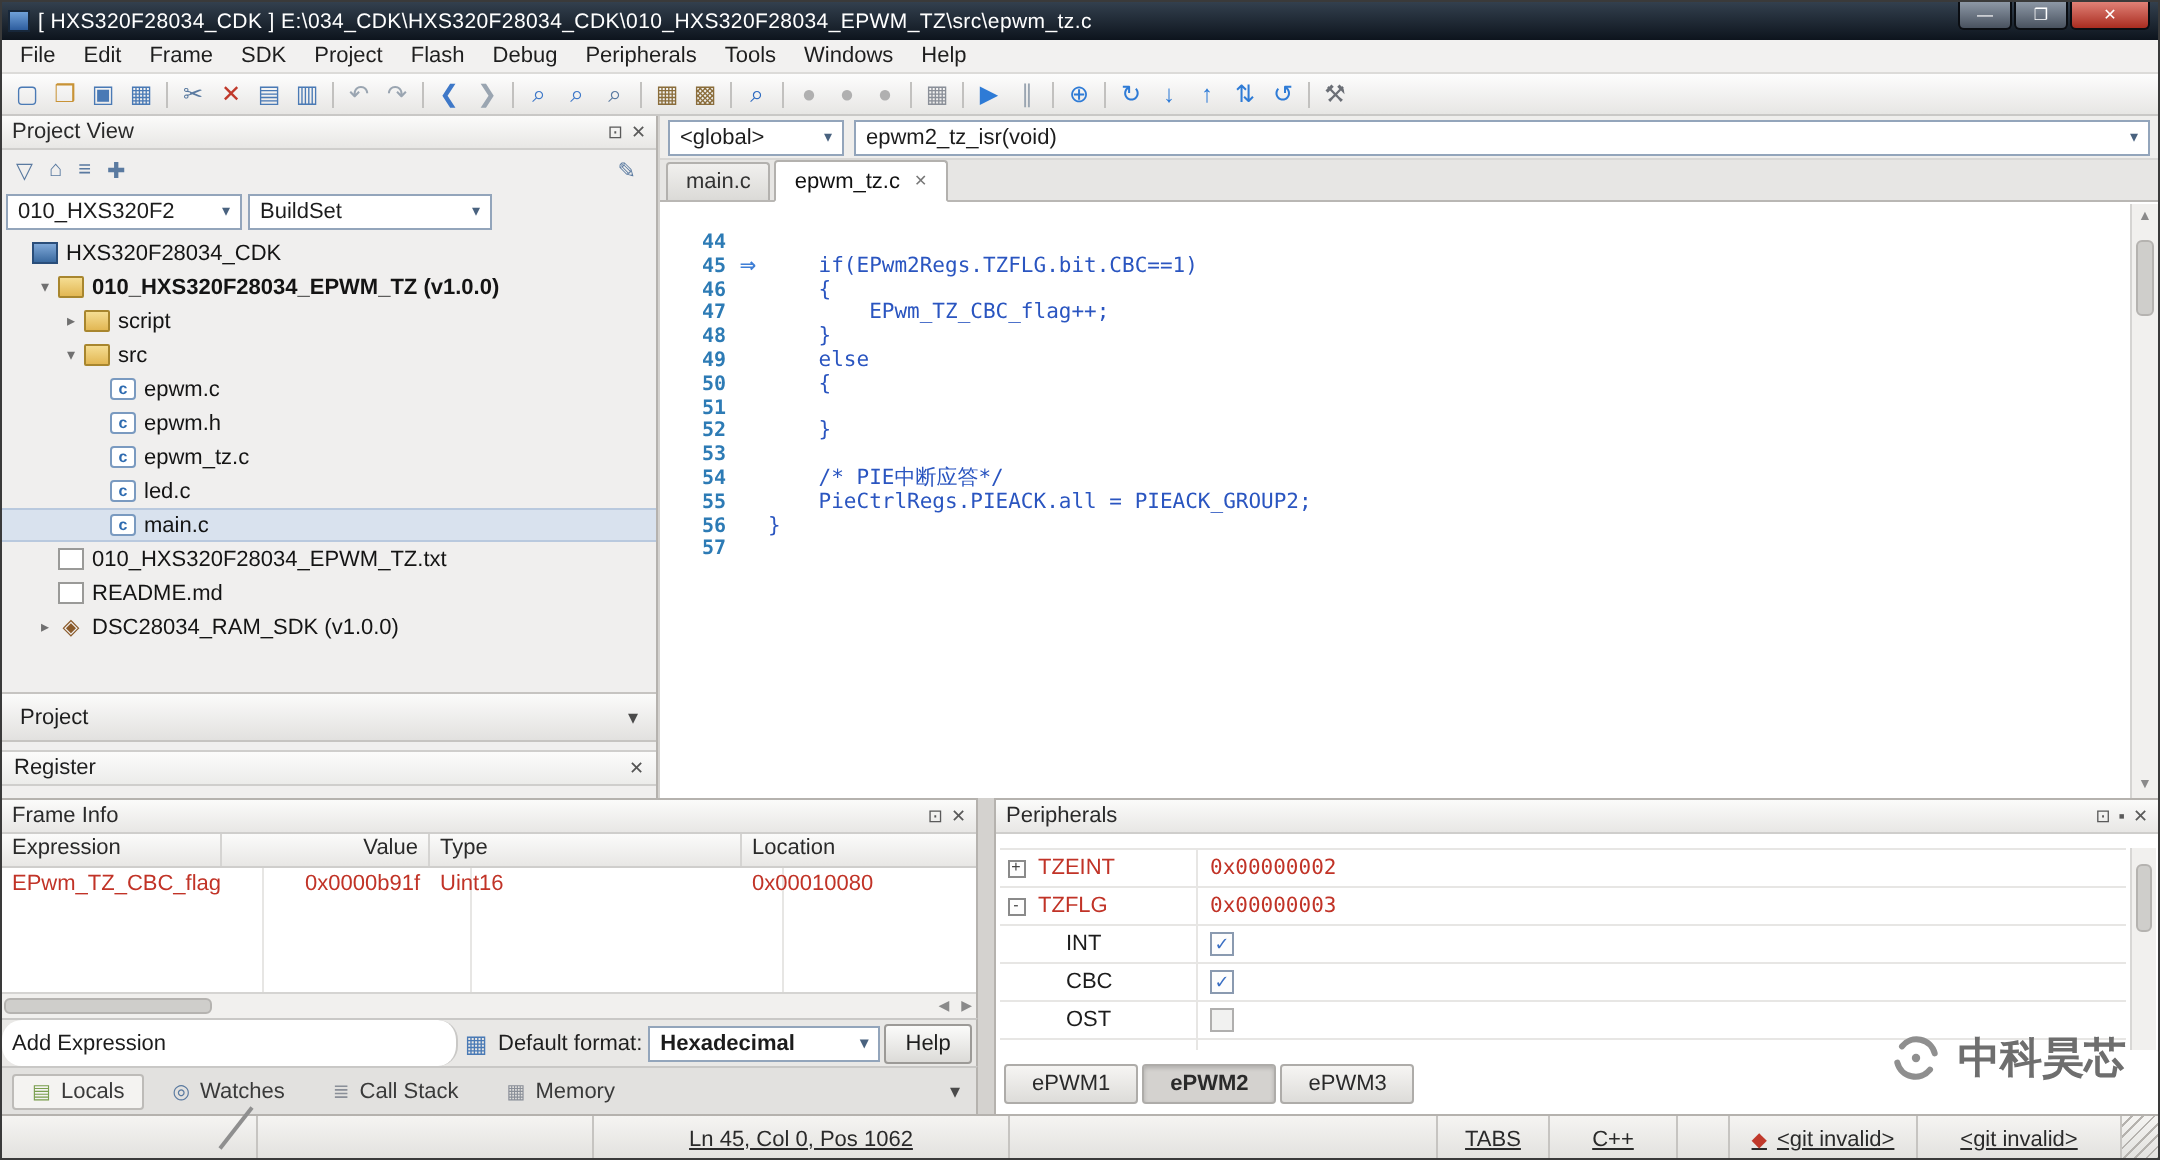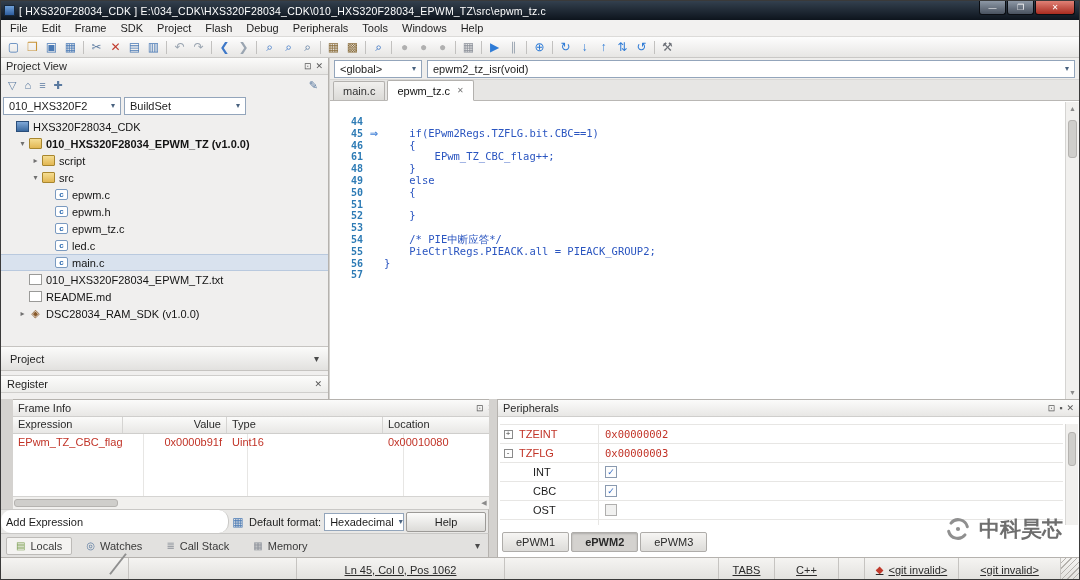--- a/index.html
+++ b/index.html
@@ -65,21 +65,21 @@
   .cur{width:16px;color:#3f7fd6;font-weight:bold;text-align:center;flex:0 0 auto;font-family:"DejaVu Sans",sans-serif;font-size:10px;}
   .ctext{white-space:pre;color:#2a55c0;padding-left:2px;}
   .ctext.cmt{color:#2a55c0;}
   .vscroll{position:absolute;right:0;top:44px;bottom:0;width:14px;background:#f1f0ee;border-left:1px solid #d5d4d2;}
   .sbtn{position:absolute;left:0;width:100%;height:13px;color:#8a8a8a;font-size:7px;display:flex;align-items:center;justify-content:center;}
   .sbtn.up{top:0;}.sbtn.up::after{content:"▲";}
   .sbtn.down{bottom:0;}.sbtn.down::after{content:"▼";}
   .sthumb{position:absolute;left:2px;right:2px;top:18px;height:38px;background:#cfcecb;border:1px solid #b5b3b0;border-radius:3px;}
 
   
-  .frameinfo{position:absolute;left:12px;top:398px;width:488px;height:110px;background:#fff;border-top:1px solid #b5b2ae;border-right:1px solid #b5b2ae;}
+  .frameinfo{position:absolute;left:0;top:398px;width:488px;height:110px;background:#fff;border-top:1px solid #b5b2ae;border-right:1px solid #b5b2ae;}
   .fi-cols{height:17px;display:flex;background:linear-gradient(#fbfbfa,#e8e7e5);border-bottom:1px solid #cfcecc;}
   .fi-col{padding:1px 5px;color:#2a2a2a;border-right:1px solid #d5d4d2;}
   .c0{width:110px;flex:0 0 auto;}
   .c1{width:104px;flex:0 0 auto;text-align:right;}
   .c2{width:156px;flex:0 0 auto;}
   .c3{flex:1 1 auto;border-right:none;}
   .fi-body{position:relative;height:62px;overflow:hidden;}
   .fi-vline{position:absolute;top:0;bottom:0;width:1px;background:#e7e6e4;}
   .fi-row{display:flex;height:16px;align-items:center;position:relative;}
   .fi-cell{padding:0 5px;color:#c13327;overflow:hidden;white-space:nowrap;}
@@ -87,21 +87,21 @@
   .hthumb{position:absolute;left:1px;top:2px;height:8px;width:104px;background:#cfcecb;border:1px solid #b5b3b0;border-radius:3px;}
   .harrows{position:absolute;right:2px;top:0;height:100%;display:flex;align-items:center;gap:6px;color:#8a8a8a;font-size:7px;}
   .harrows::before{content:"◀";}
   .harrows::after{content:"▶";}
 
   
   .watchbar{position:absolute;left:0;top:508px;width:488px;height:24px;background:#e9e8e6;border-top:1px solid #c9c8c6;border-right:1px solid #b5b2ae;display:flex;align-items:center;}
   .add-expr{width:228px;height:100%;background:#fff;border-right:1px solid #c9c8c6;display:flex;align-items:center;padding:0 5px;color:#1c1c1c;border-radius:10px;}
   .fmt-ic{width:18px;text-align:center;color:#4a7ab5;font-size:12px;}
   .fmt-lb{margin:0 3px 0 2px;color:#1e1e1e;white-space:nowrap;}
-  .combo.fmt{width:80px;flex:0 0 auto;}
+  .combo.fmt{width:116px;flex:0 0 auto;font-weight:bold;}
   .help-btn{flex:1 1 auto;height:20px;margin:0 2px;background:linear-gradient(#fbfbfa,#dcdbd8);border:1px solid #9c9a97;border-radius:2px;display:flex;align-items:center;justify-content:center;color:#1e1e1e;}
 
   
   .debugtabs{position:absolute;left:0;top:532px;width:488px;height:24px;background:#e2e1df;border-top:1px solid #c9c8c6;border-right:1px solid #b5b2ae;display:flex;align-items:center;padding-left:5px;gap:4px;position:absolute;}
   .dtab{display:flex;align-items:center;gap:5px;padding:2px 9px;color:#3a3a3a;border:1px solid transparent;border-radius:2px;}
   .dtab.active{background:#f4f3f1;border-color:#bdbbb8;}
   .dticon{font-size:10px;}
   .dchev{position:absolute;right:8px;color:#4a4a4a;font-size:10px;}
 
   
@@ -331,21 +331,21 @@
           <span class="ln">45</span>
           <span class="cur">⇒</span>
           <span class="ctext">    if(EPwm2Regs.TZFLG.bit.CBC==1)</span>
         </div>
         <div class="code-line">
           <span class="ln">46</span>
           <span class="cur"></span>
           <span class="ctext">    {</span>
         </div>
         <div class="code-line">
-          <span class="ln">61</span>
+          <span class="ln">47</span>
           <span class="cur"></span>
           <span class="ctext">        EPwm_TZ_CBC_flag++;</span>
         </div>
         <div class="code-line">
           <span class="ln">48</span>
           <span class="cur"></span>
           <span class="ctext">    }</span>
         </div>
         <div class="code-line">
           <span class="ln">49</span>

